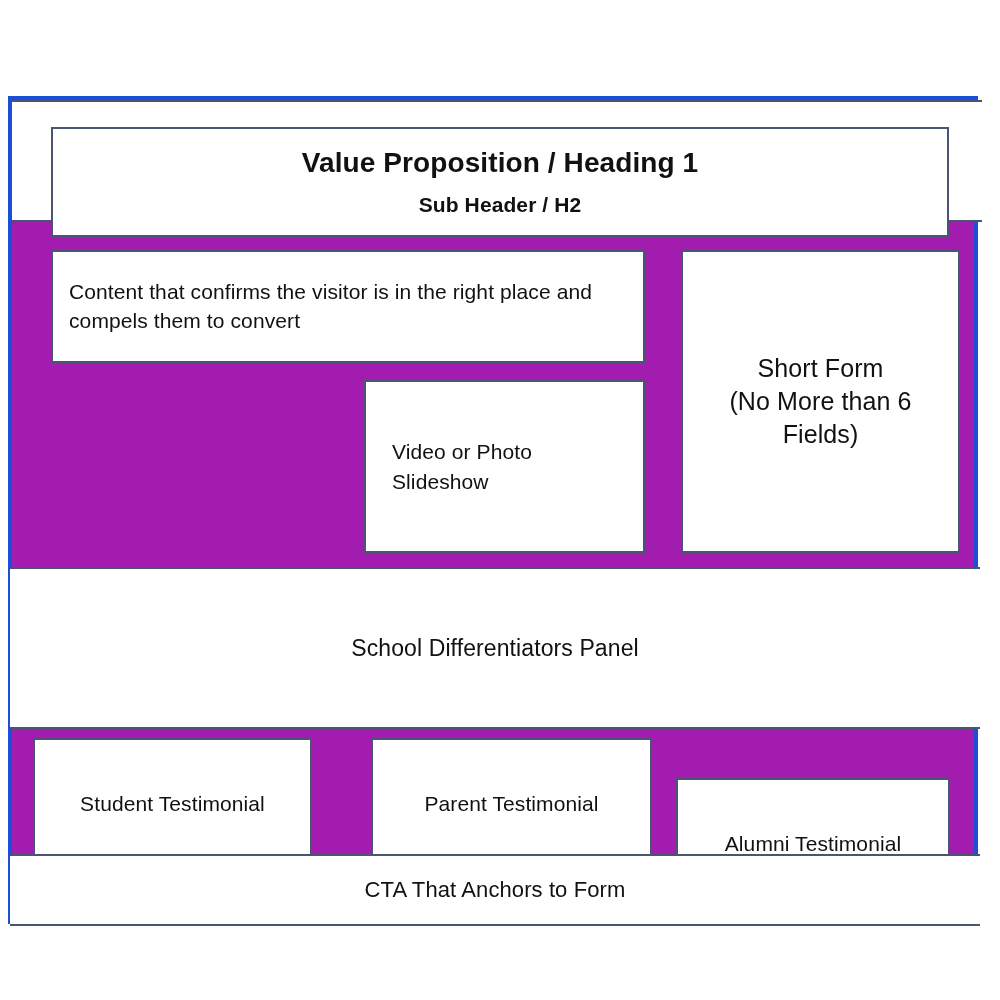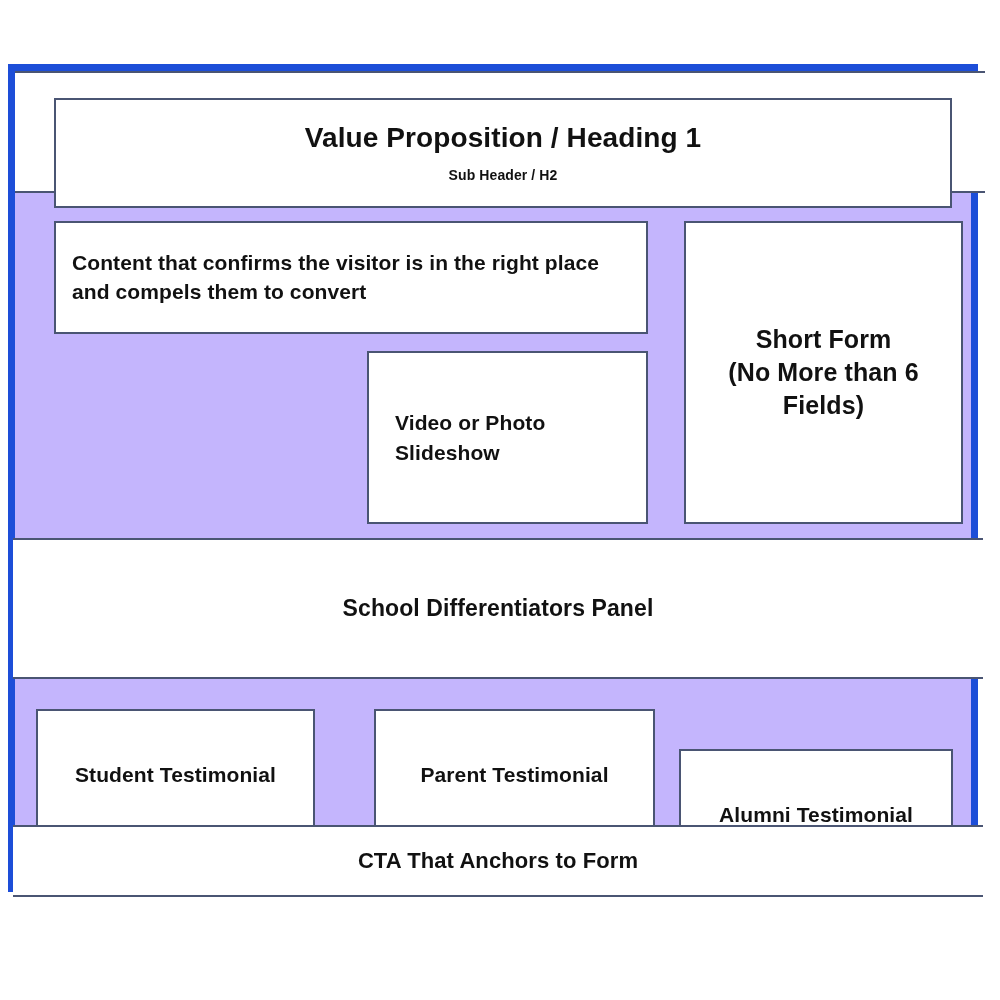--- a/index.html
+++ b/index.html
@@ -20,26 +20,26 @@
     position: relative;
     width: 1000px;
     height: 1000px;
     background: #ffffff;
   }
 
   
   .page-frame {
     position: absolute;
     left: 8px;
-    top: 64px;
+    top: 96px;
     width: 970px;
     height: 828px;
-    border: 7px solid #1d4ed8;
+    border: 4px solid #1d4ed8;
     box-sizing: border-box;
-    background: #c4b5fd;
+    background: #a21caf;
   }
 
   
   .wbox {
     position: absolute;
     border: 2px solid #4a5573;
     box-sizing: border-box;
     background: #ffffff;
     display: flex;
     align-items: center;
@@ -50,36 +50,36 @@
   .wbox.left-text {
     justify-content: flex-start;
     text-align: left;
   }
   .wbox.band {
     border-left: none;
     border-right: none;
   }
 
   .txt {
-    font-weight: bold;
+    font-weight: normal;
     line-height: 1.22;
     letter-spacing: 0.1px;
   }
 
   
   #hero-header {
     left: 39px;
     top: 27px;
     width: 898px;
     height: 110px;
     flex-direction: column;
     justify-content: center;
   }
   #hero-header .h1 { font-size: 28px; font-weight: bold; line-height: 1.2; }
-  #hero-header .h2 { font-size: 14px; font-weight: bold; line-height: 1.25; margin-top: 12px; }
+  #hero-header .h2 { font-size: 21px; font-weight: bold; line-height: 1.25; margin-top: 12px; }
 
   
   #hero-copy {
     left: 39px;
     top: 150px;
     width: 594px;
     height: 113px;
     padding: 6px 16px;
   }
   #hero-copy .txt { font-size: 21px; line-height: 1.38; }
@@ -113,21 +113,21 @@
     padding: 6px 12px;
     margin-left: 11px;
   }
   #form-box .txt { font-size: 25px; line-height: 1.32; }
 
   
   #differentiators {
     left: -2px;
     top: 467px;
     width: 970px;
-    height: 141px;
+    height: 162px;
   }
   #differentiators .txt { font-size: 23px; }
 
   
   #testimonials-band {
     left: -2px;
     top: 630px;
     width: 970px;
     height: 122px;
     border: 2px solid #4a5573;

